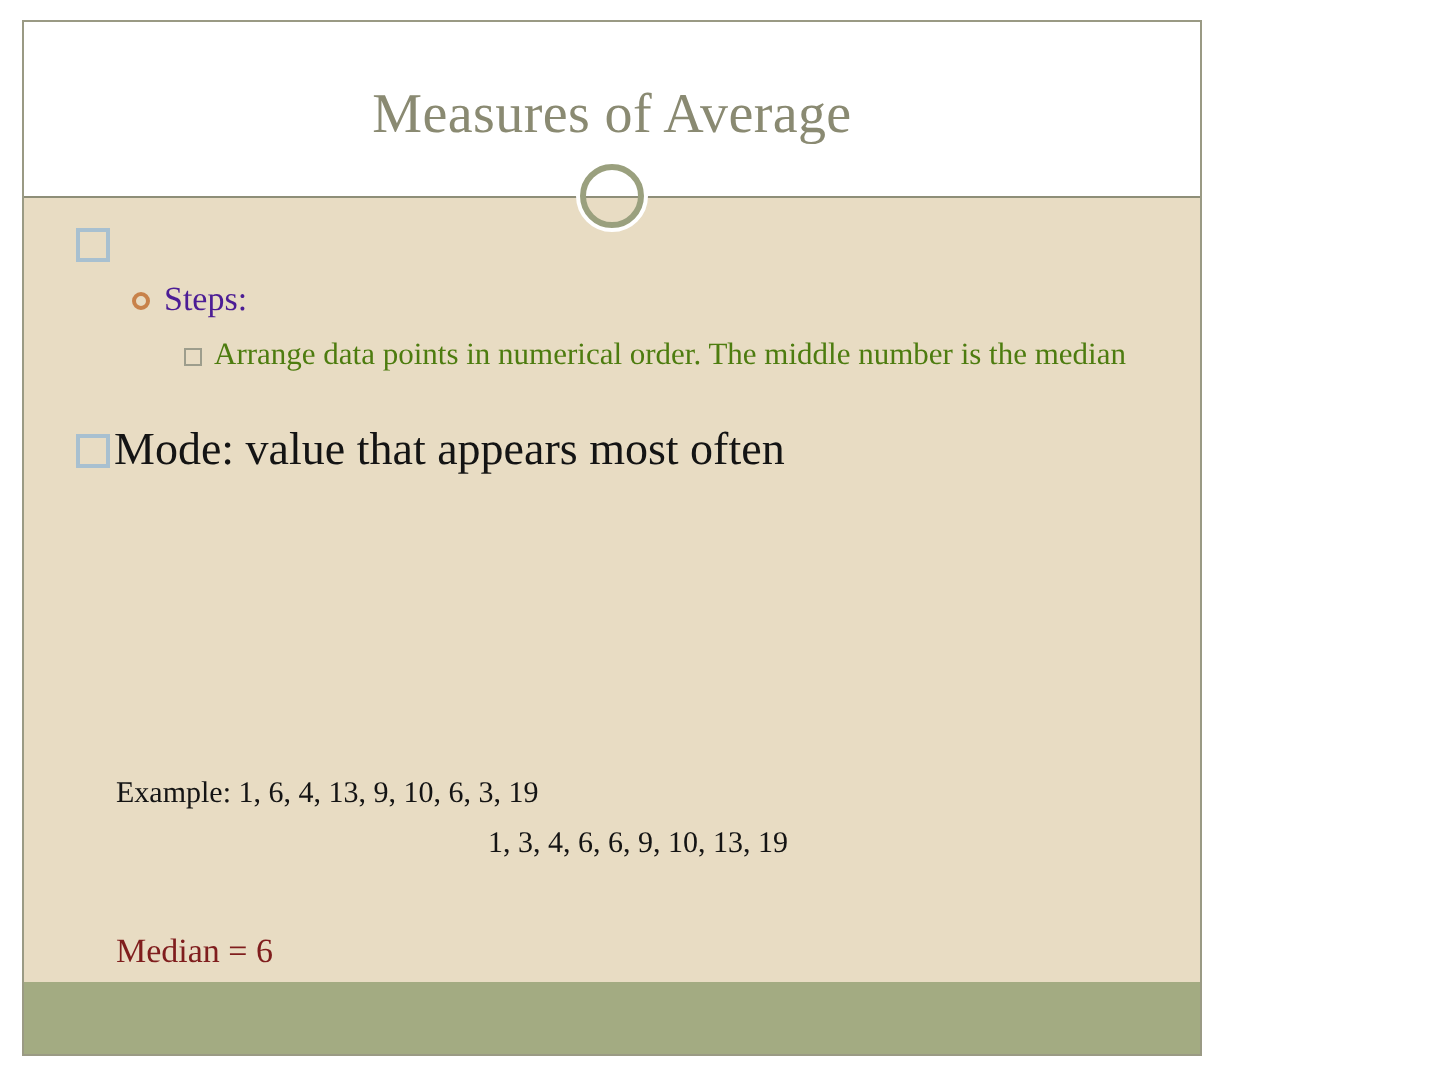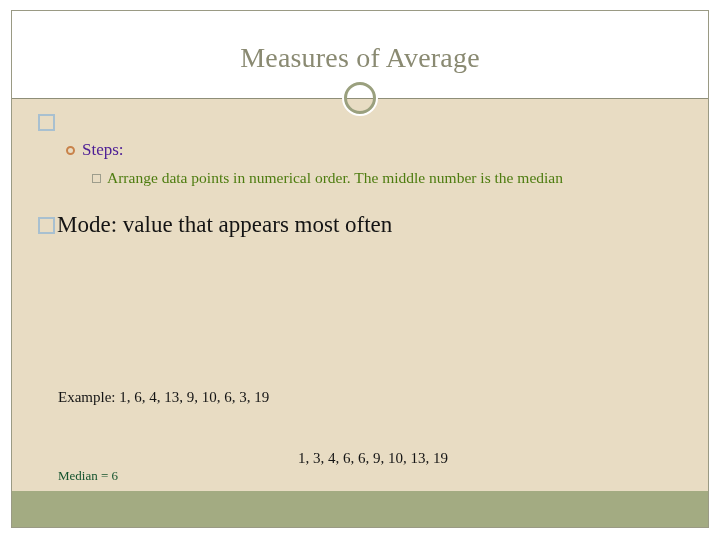--- a/index.html
+++ b/index.html
@@ -12,21 +12,21 @@
     height: 540px;
     overflow: hidden;
     font-family: "Liberation Serif", "DejaVu Serif", serif;
   }
 
   
   .slide {
     position: absolute;
     left: 11px;
     top: 10px;
-    width: 698px;
+    width: 590px;
     height: 518px;
     box-sizing: border-box;
     border: 1px solid #9a9a84;
     background: #e8dcc3;
     overflow: hidden;
   }
 
   
   .header {
     position: absolute;
@@ -181,29 +181,28 @@
     position: absolute;
     left: 0;
     top: 313px;
     width: 100%;
     text-align: center;
     padding-left: 26px;
     box-sizing: border-box;
     font-size: 15px;
     line-height: 20px;
     color: #141414;
-    margin-top: 36px;
   }
   .result-block {
     position: absolute;
     left: 46px;
     top: 365px;
-    font-size: 13px;
+    font-size: 17px;
     line-height: 24px;
-    color: #14532d;
+    color: #7f1d1d;
     white-space: nowrap;
   }
 </style>
 </head>
 <body>
 
 <div class="slide">
 
   <div class="header">
     <div class="title">Measures of Average</div>

